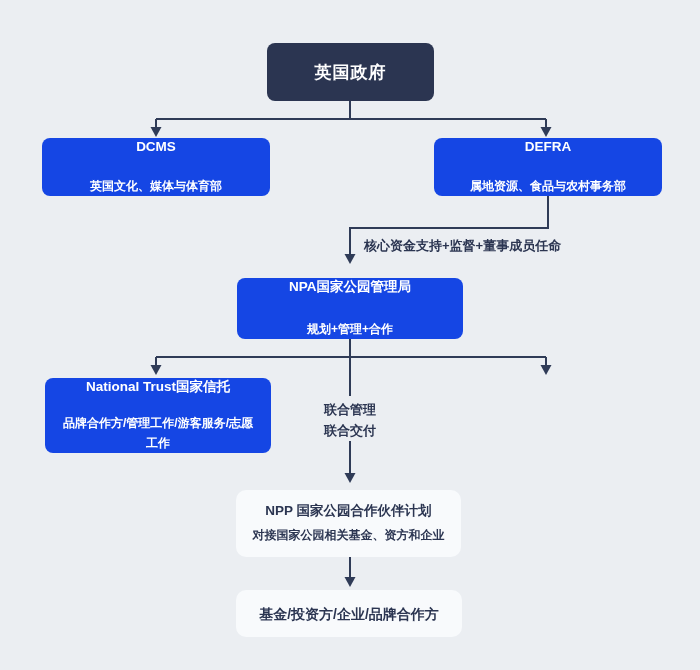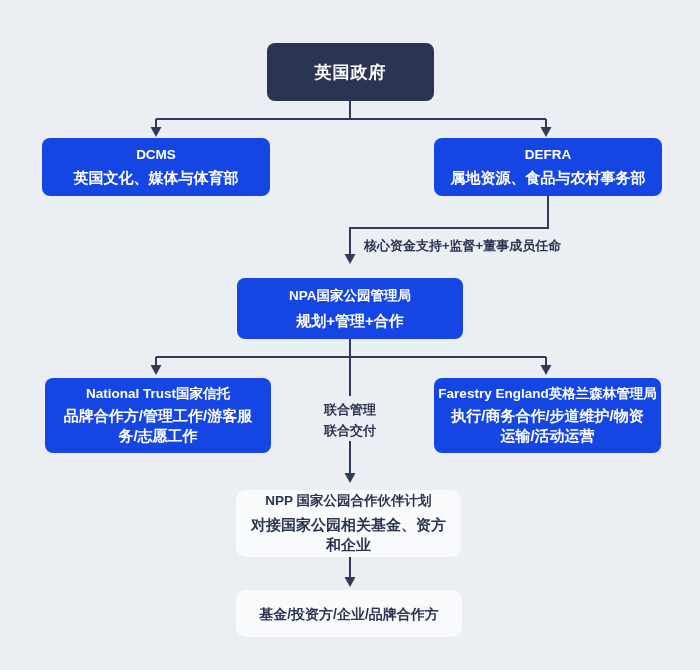--- a/index.html
+++ b/index.html
@@ -42,39 +42,40 @@
     text-align:center;
     border-radius:8px;
   }
   .box.dark{
     background:var(--navy);
     color:var(--text-light);
   }
   .box.blue{
     background:var(--blue);
     color:var(--text-light);
+    justify-content:space-between;
   }
   .box.light{
     background:var(--card);
     color:var(--navy);
     border-radius:10px;
     justify-content:center;
   }
   .t-big{
     font-size:17px;
     font-weight:bold;
     letter-spacing:1px;
   }
   .t1{
     font-size:13.5px;
     font-weight:bold;
     line-height:18px;
   }
   .t2{
-    font-size:15px;
+    font-size:12px;
     font-weight:bold;
     line-height:20px;
     margin-top:7px;
     padding:0 14px;
     word-break:break-all;
   }
   .edge-label{
     position:absolute;
     color:var(--navy);
     font-size:13px;
@@ -139,24 +140,20 @@
   <div class="box blue" style="left:45px;top:378px;width:226px;height:75px">
     <div class="t1">National Trust国家信托</div>
     <div class="t2" style="margin-top:3px">品牌合作方/管理工作/游客服务/志愿工作</div>
   </div>
 
   <div class="edge-label center" style="left:300px;top:399px;width:100px">
     <div>联合管理</div>
     <div>联合交付</div>
   </div>
 
-  <div class="box blue" style="left:434px;top:378px;width:227px;height:75px">
-    <div class="t1">Farestry England英格兰森林管理局</div>
-    <div class="t2" style="margin-top:3px">执行/商务合作/步道维护/物资运输/活动运营</div>
-  </div>
 
   <div class="box light" style="left:236px;top:490px;width:225px;height:67px">
     <div class="t1">NPP 国家公园合作伙伴计划</div>
     <div class="t2" style="margin-top:5px">对接国家公园相关基金、资方和企业</div>
   </div>
 
   <div class="box light" style="left:236px;top:590px;width:226px;height:47px">
     <div class="t1" style="font-size:14px">基金/投资方/企业/品牌合作方</div>
   </div>
 

